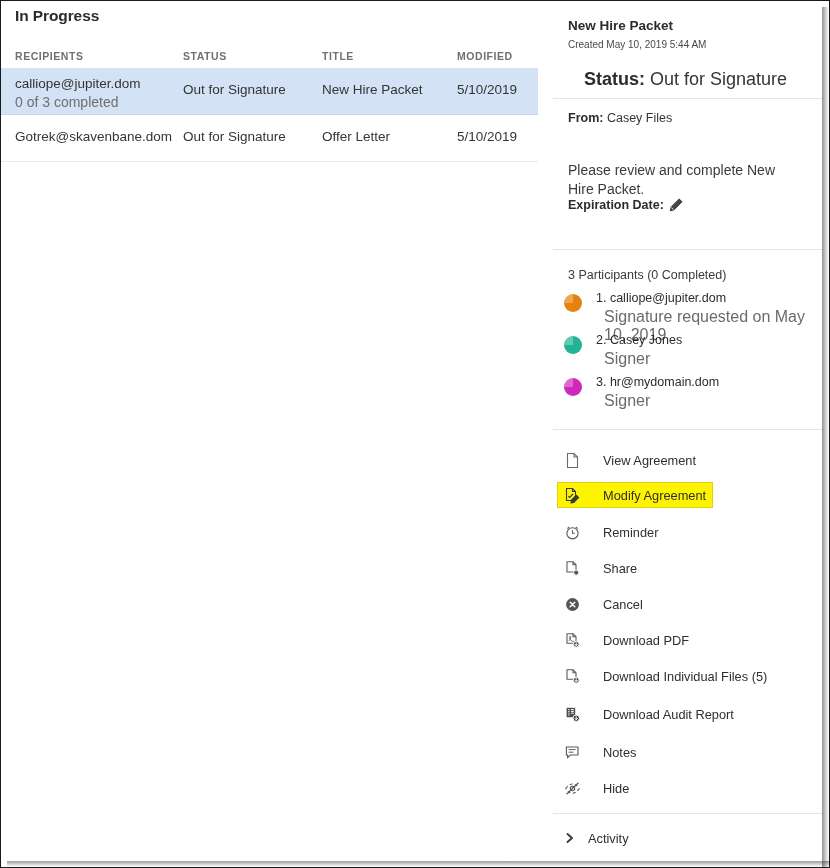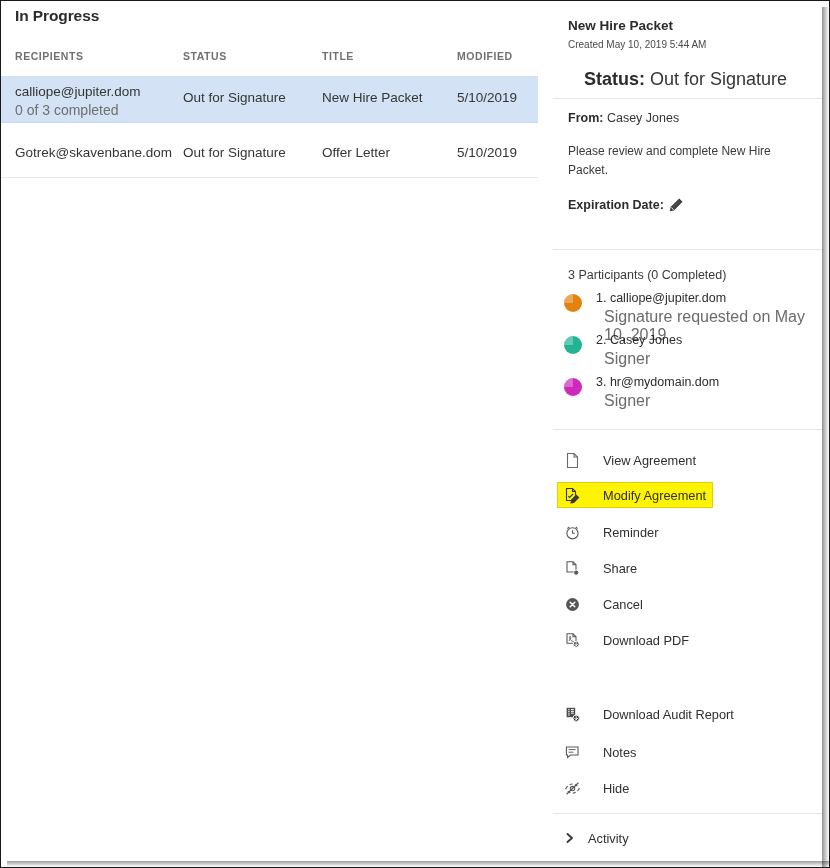--- a/index.html
+++ b/index.html
@@ -84,21 +84,20 @@
   .tbl-head .cell {
     font-size: 10.5px;
     font-weight: bold;
     letter-spacing: 0.55px;
     color: #707070;
     top: 9px;
   }
   .tbl-body {
     height: 47px;
     border-bottom: 1px solid #eaeaea;
-    margin-top: 8px;
   }
   .tbl-body.selected {
     background: #d3e2f4;
     border-bottom: 1px solid #c5d8ee;
   }
   .cell {
     position: absolute;
     font-size: 13.5px;
     color: #353535;
   }
@@ -169,23 +168,23 @@
     left: 22px;
     top: 110px;
     font-size: 12.5px;
     color: #353535;
   }
   .rp-from .lbl { font-weight: bold; color: #2c2c2c; }
 
   .rp-message {
     position: absolute;
     left: 22px;
-    top: 141px;
+    top: 160px;
     width: 232px;
-    font-size: 12px;
+    font-size: 14px;
     line-height: 19px;
     color: #3a3a3a;
   }
 
   .rp-expiration {
     position: absolute;
     left: 22px;
     top: 196px;
     font-size: 12.5px;
     font-weight: bold;
@@ -335,21 +334,21 @@
     <div class="rp-created">Created May 10, 2019 5:44 AM</div>
     <div class="rp-status">
       <span class="lbl">Status:</span>
       <span>Out for Signature</span>
     </div>
 
     <div class="rp-divider" style="top:97px"></div>
 
     <div class="rp-from">
       <span class="lbl">From:</span>
-      <span>Casey Jones</span>
+      <span>Casey Files</span>
     </div>
 
     <div class="rp-message">Please review and complete New Hire Packet.</div>
 
     <div class="rp-expiration">
       <span>Expiration Date:</span>
       <span style="display:inline-block;width:16px;height:16px;">
         <svg viewBox="0 0 16 16" width="16" height="16" fill="none" stroke="#3a3a3a" stroke-width="1.3">
           <path d="M11.2 2.4 L13.6 4.8 L5.6 12.8 L2.6 13.4 L3.2 10.4 Z" fill="#4a4a4a" stroke="#3a3a3a"></path>
           <path d="M3.2 10.4 L5.6 12.8" stroke="#ffffff" stroke-width="0.9"></path>
@@ -448,20 +447,31 @@
           <path d="M3 1.8 H9 L12 4.8 V11.2 H3 Z"></path>
           <path d="M9 1.8 V4.8 H12"></path>
           <path d="M5 8.8 C6.2 7.4 7 5.6 6.6 4.6 C6.1 3.6 5.2 4.6 5.8 6.4 C6.4 8.2 8.2 9.6 9.6 9.4" stroke-width="0.95"></path>
           <circle cx="12.2" cy="12.2" r="3" fill="#4d4d4d" stroke="#ffffff" stroke-width="1"></circle>
           <path d="M12.2 10.6 V13.6 M10.9 12.3 L12.2 13.7 L13.5 12.3" stroke="#ffffff" stroke-width="0.95" stroke-linecap="round"></path>
         </svg>
       </span>
       <span class="lbl">Download PDF</span>
     </div>
 
+    <div class="action-item" style="top:662px">
+      <span class="ico">
+        <svg viewBox="0 0 17 17" width="17" height="17" fill="none" stroke="#5a5a5a" stroke-width="1.1">
+          <path d="M3 1.8 H9 L12 4.8 V11.2 H3 Z"></path>
+          <path d="M9 1.8 V4.8 H12"></path>
+          <circle cx="12.2" cy="12.2" r="3" fill="#4d4d4d" stroke="#ffffff" stroke-width="1"></circle>
+          <path d="M12.2 10.6 V13.6 M10.9 12.3 L12.2 13.7 L13.5 12.3" stroke="#ffffff" stroke-width="0.95" stroke-linecap="round"></path>
+        </svg>
+      </span>
+      <span class="lbl">Download Individual Files (5)</span>
+    </div>
 
     <div class="action-item" style="top:700px">
       <span class="ico">
         <svg viewBox="0 0 17 17" width="17" height="17">
           <path d="M2.6 1.8 H11.2 V11.2 H2.6 Z" fill="#4d4d4d"></path>
           <path d="M4.2 3.6 H5.6 M4.2 5.4 H5.6 M4.2 7.2 H5.6 M4.2 9 H5.6" stroke="#ffffff" stroke-width="1"></path>
           <path d="M7 3.6 H9.8 M7 5.4 H9.8 M7 7.2 H9.8" stroke="#ffffff" stroke-width="1"></path>
           <circle cx="12.2" cy="12.2" r="3.2" fill="#2f2f2f" stroke="#ffffff" stroke-width="1"></circle>
           <path d="M12.2 10.5 V13.7 M10.8 12.3 L12.2 13.8 L13.6 12.3" stroke="#ffffff" stroke-width="1" stroke-linecap="round" fill="none"></path>
         </svg>

